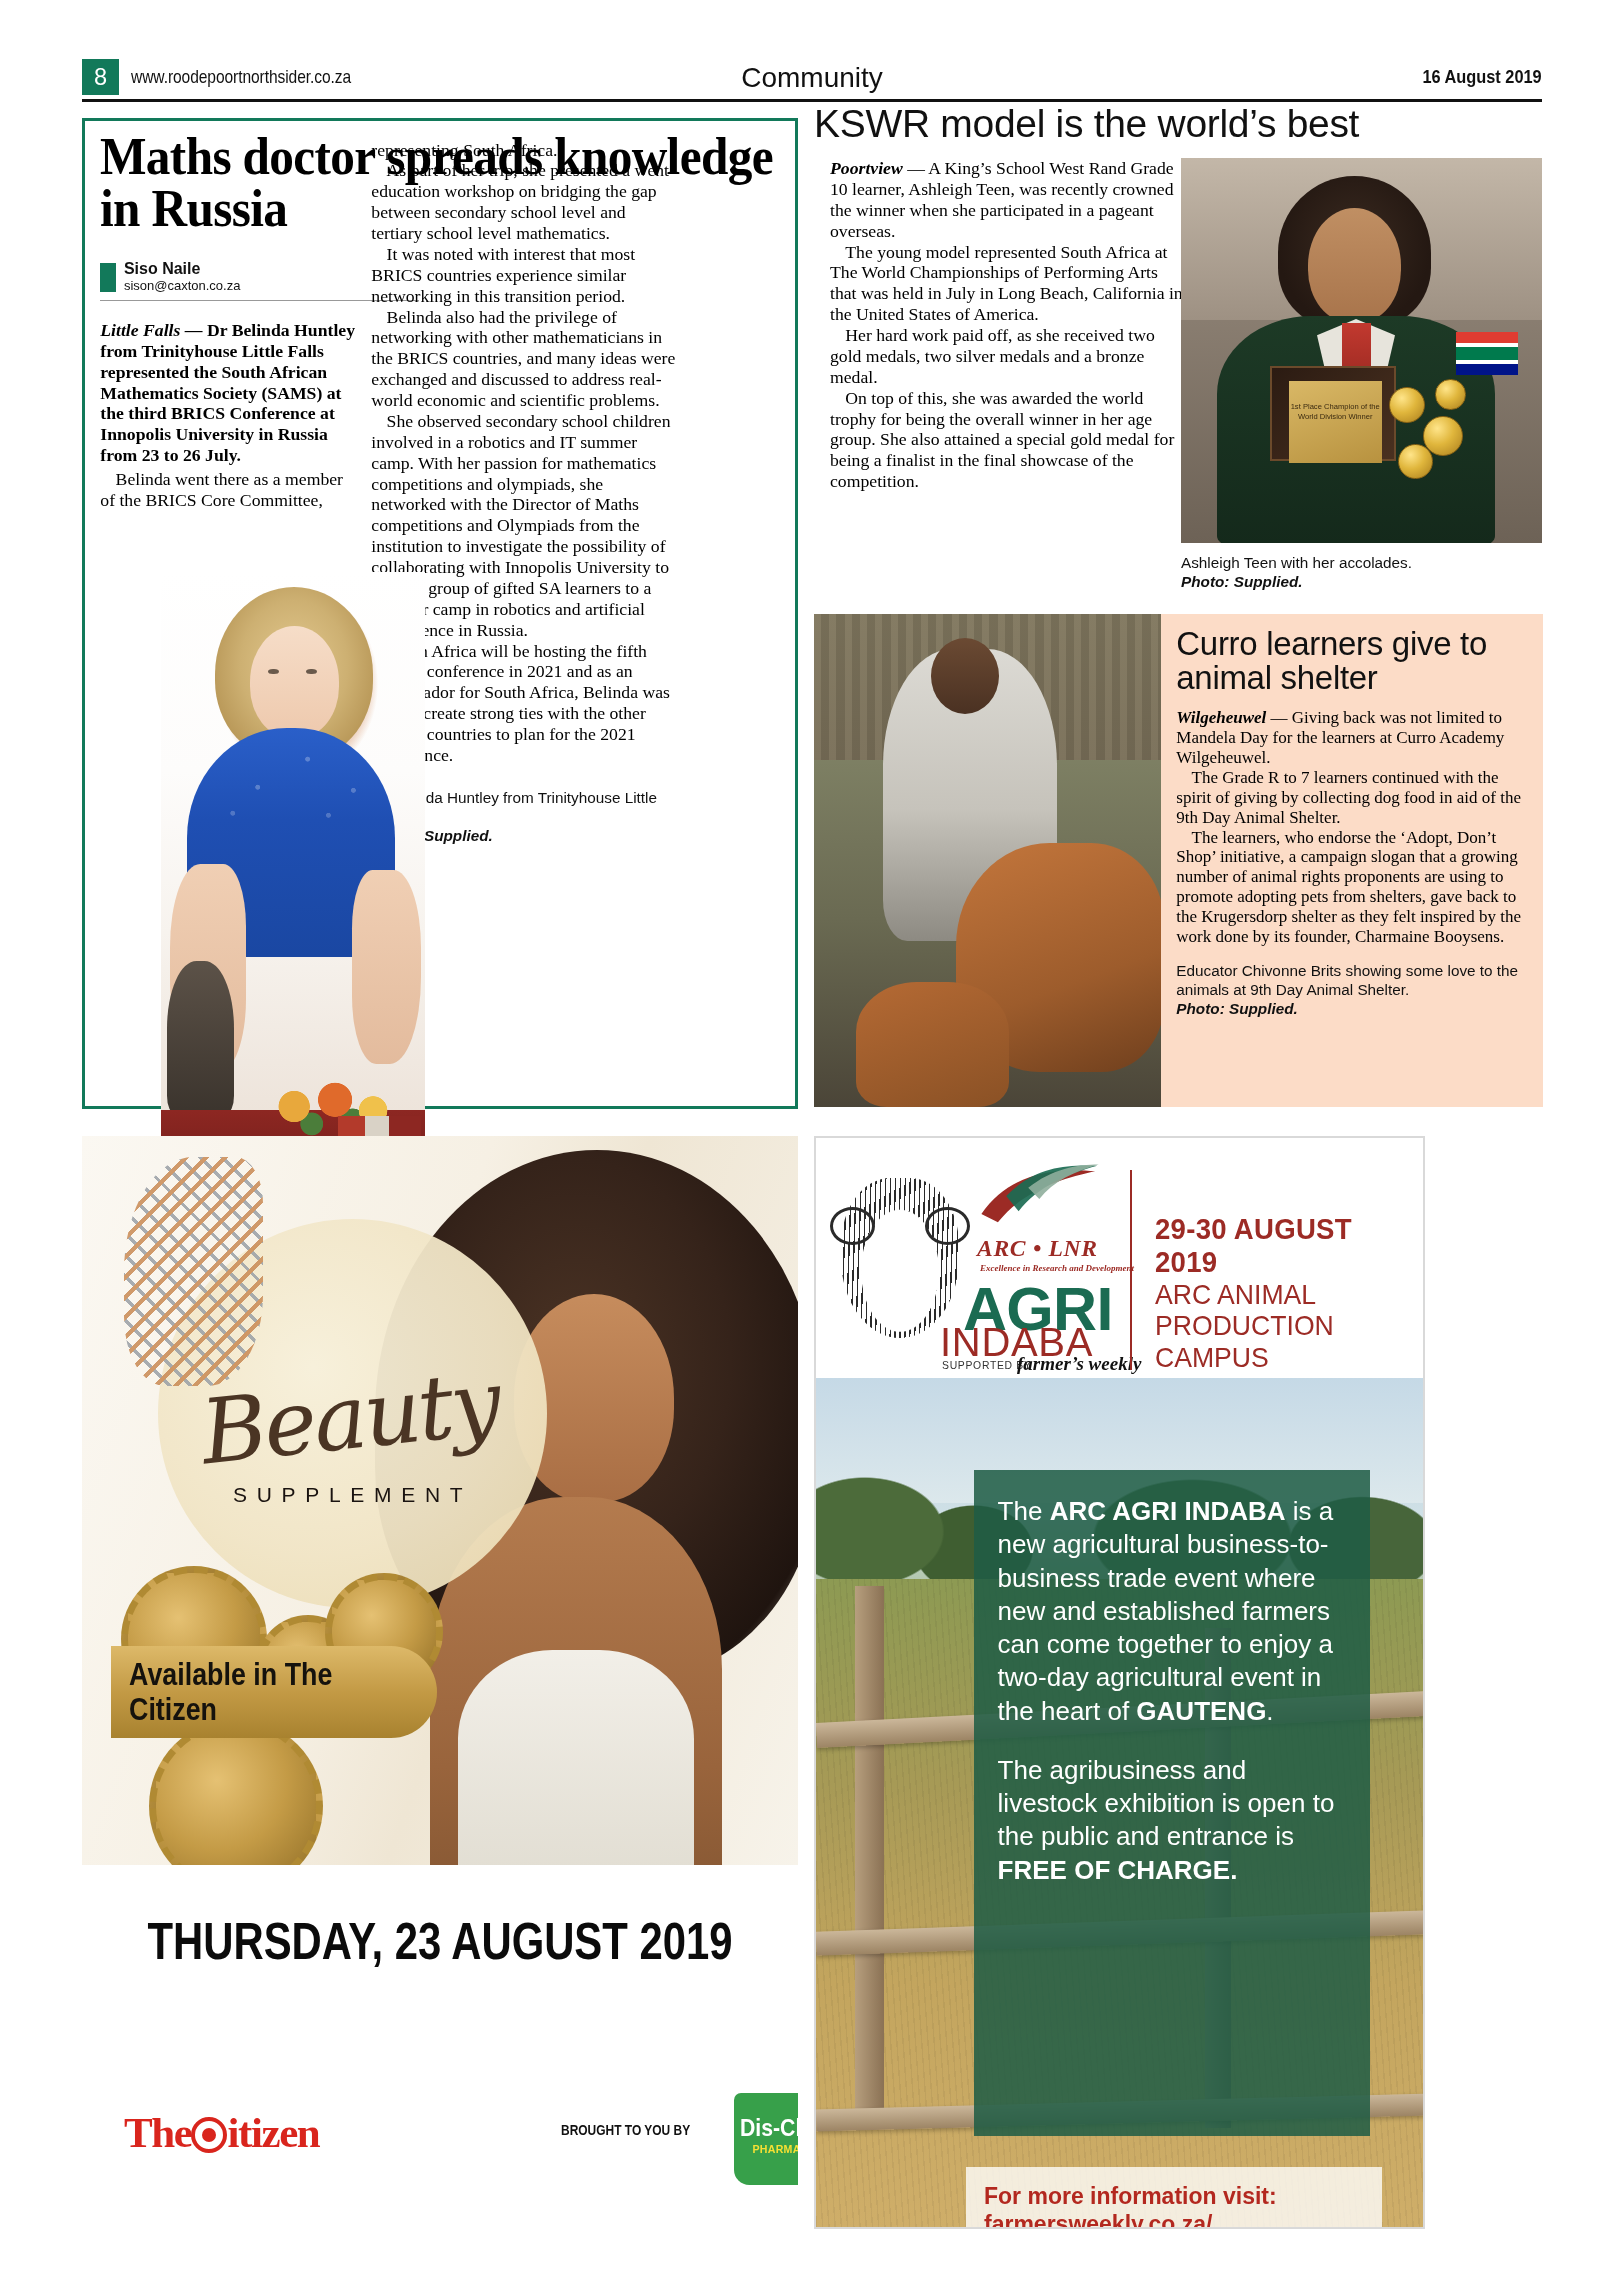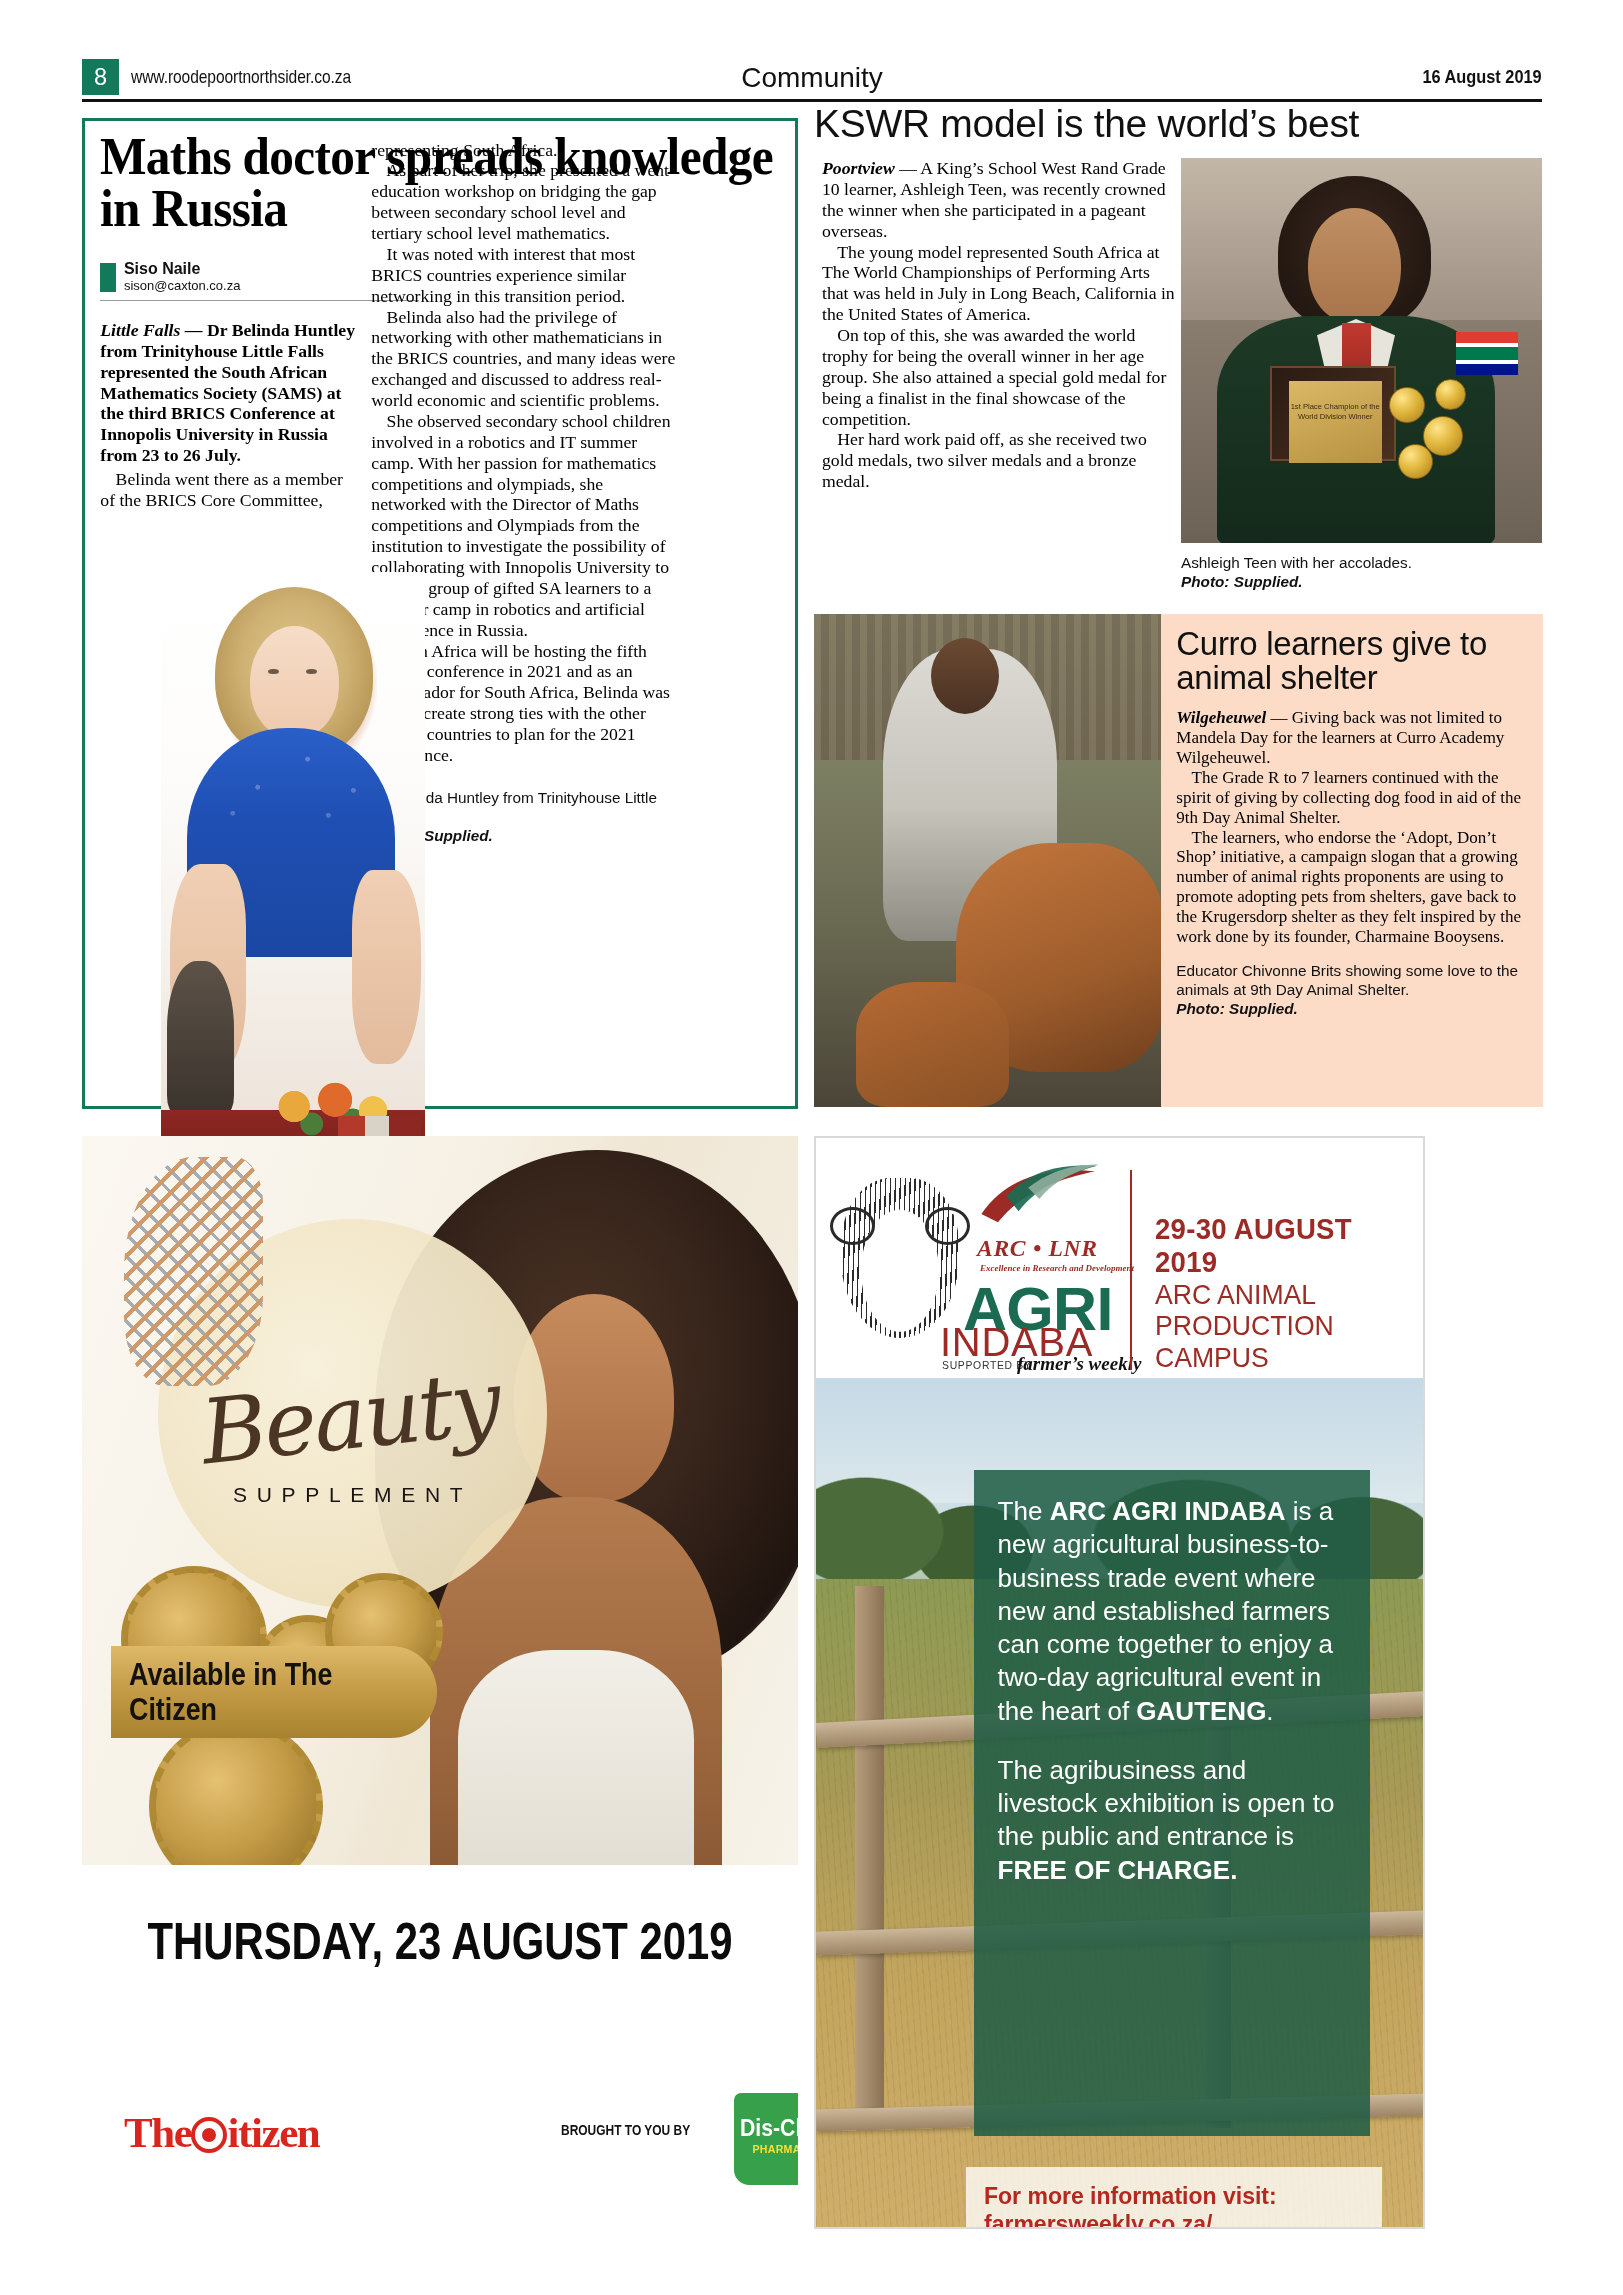--- a/index.html
+++ b/index.html
@@ -196,21 +196,21 @@
     position: absolute; left: 814px; top: 104px; width: 729px;
   }
   .kswr-head {
     font-family: "Liberation Sans", sans-serif;
     font-weight: 300;
     font-size: 39px; line-height: 1.03; color: #111;
     letter-spacing: -0.3px;
     margin-bottom: 9.7px;
   }
   .kswr-body {
-    position: absolute; left: 8px; top: 54px; width: 355px;
+    position: absolute; left: 16px; top: 54px; width: 355px;
     font-size: 17.7px; line-height: 1.18; color: #000;
   }
   .kswr-body p { text-indent: 15.3px; }
   .kswr-body p.noind { text-indent: 0; }
   .kswr-body i { font-style: italic; }
   .kswr-body b { font-weight: bold; font-style: italic; }
 
   .photo-ashleigh {
     position: absolute; left: 367px; top: 54px; width: 361px; height: 385px;
     overflow: hidden;
@@ -644,22 +644,22 @@
     </div>
   </div>
 </div>
 
 <div class="kswr-wrap">
   <div class="kswr-head">KSWR model is the world’s best</div>
 
   <div class="kswr-body">
     <p class="noind"><b>Poortview</b><span> — </span><span>A King’s School West Rand Grade 10 learner, Ashleigh Teen, was recently crowned the winner when she participated in a pageant overseas.</span></p>
     <p>The young model represented South Africa at The World Championships of Performing Arts that was held in July in Long Beach, California in the United States of America.</p>
+    <p>Her hard work paid off, as she received two gold medals, two silver medals and a bronze medal.</p>
     <p>On top of this, she was awarded the world trophy for being the overall winner in her age group. She also attained a special gold medal for being a finalist in the final showcase of the competition.</p>
-    <p>Her hard work paid off, as she received two gold medals, two silver medals and a bronze medal.</p>
   </div>
 
   <div class="photo-ashleigh">
     <div class="ash-bg"></div>
     <div class="ash-wall"></div>
     <div class="ash-hair"></div>
     <div class="ash-face"></div>
     <div class="ash-blazer"></div>
     <div class="ash-shirt"></div>
     <div class="ash-ribbon"></div>

